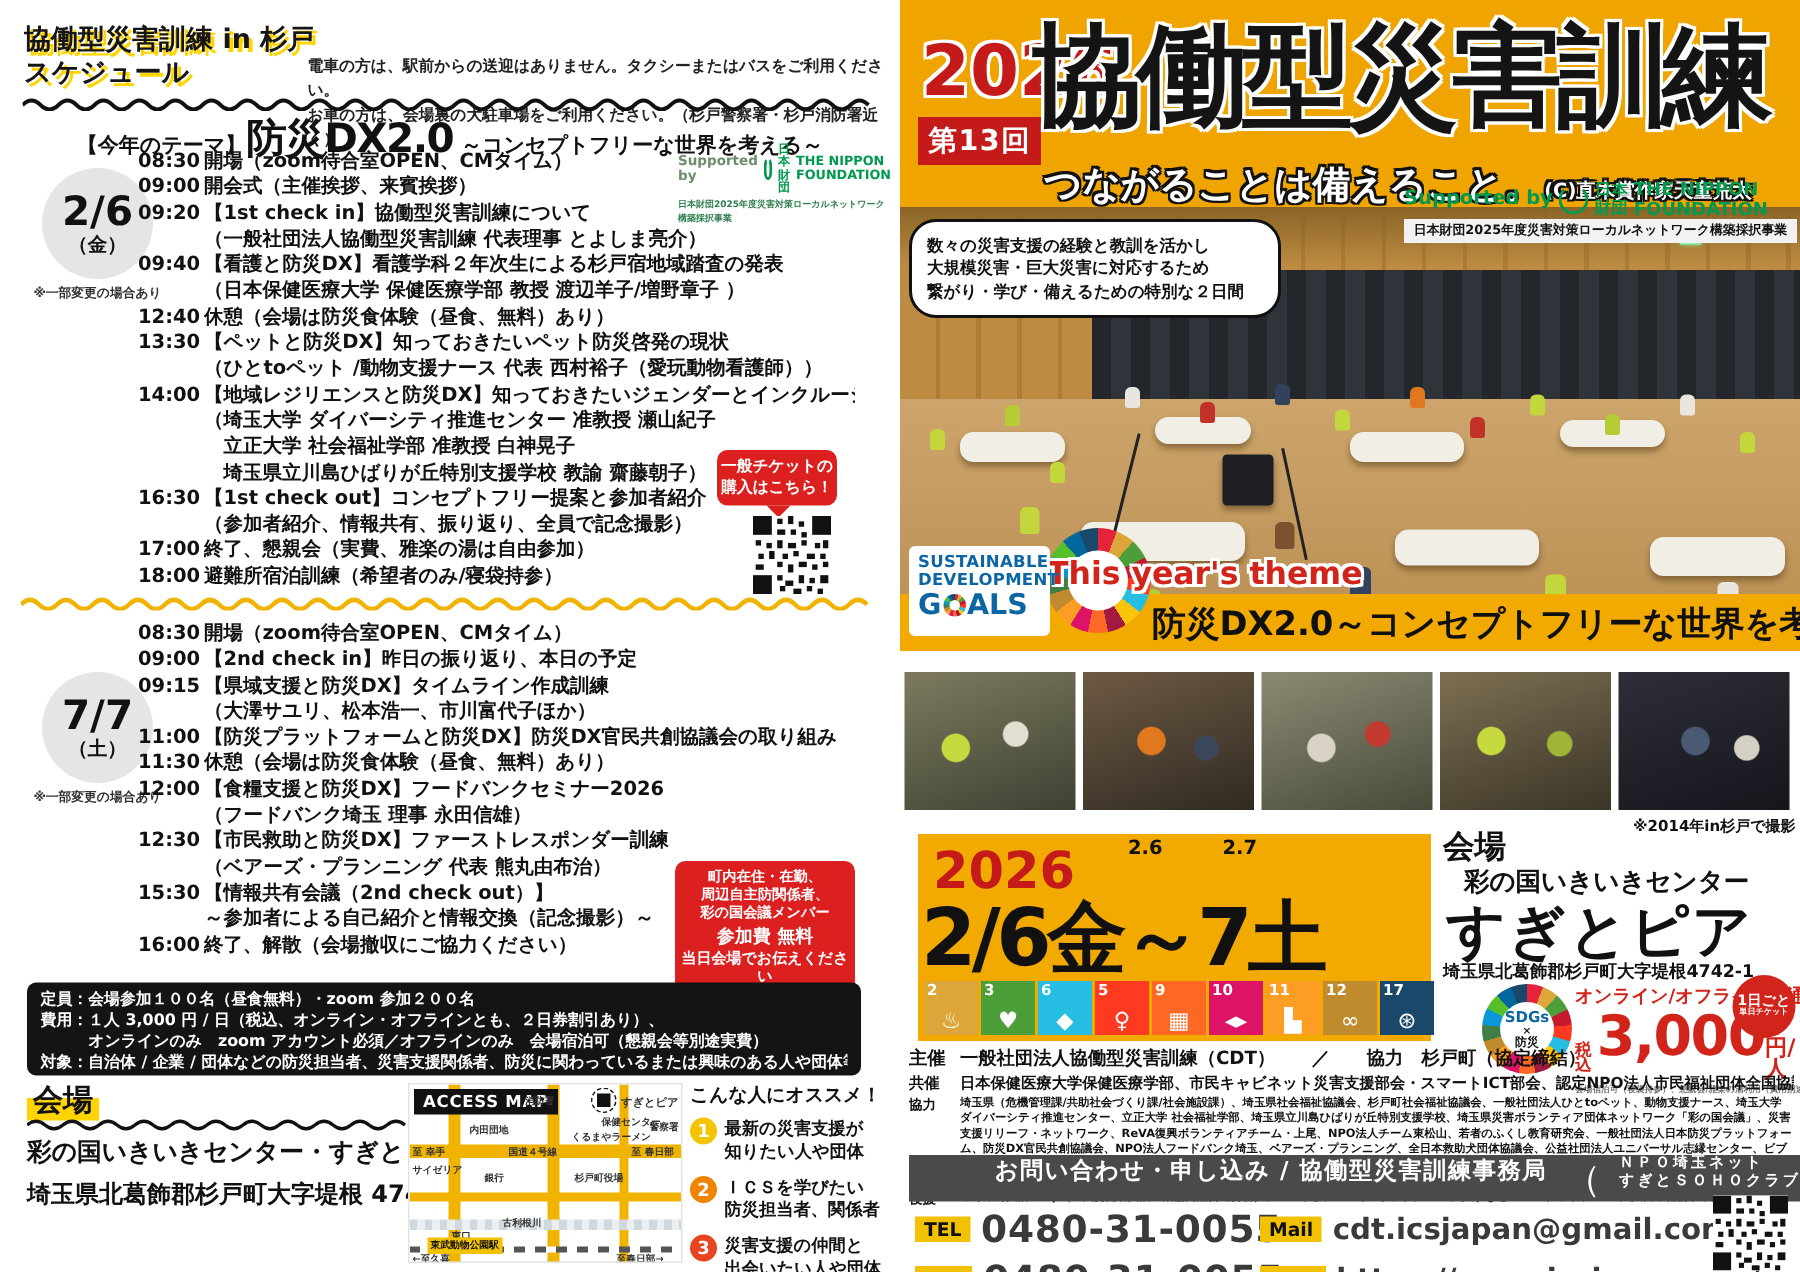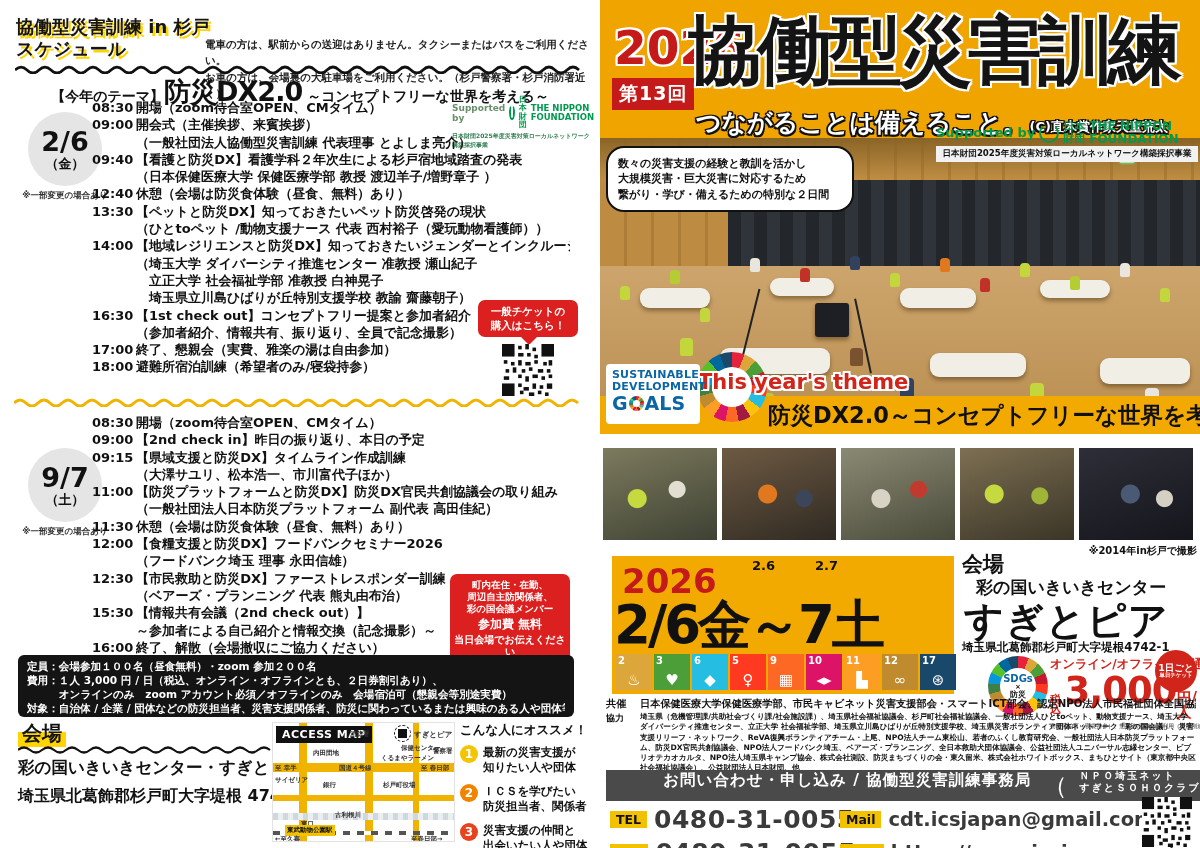--- a/index.html
+++ b/index.html
@@ -26,21 +26,21 @@
   .day-badge{width:74px;height:74px;border-radius:50%;background:#e5e5e5;display:flex;flex-direction:column;align-items:center;justify-content:center;line-height:1}
   .day-badge .d{font-size:27px;font-weight:900;color:#111}
   .day-badge .w{font-size:13px;font-weight:900;color:#111;margin-top:2px}
   .day-note{font-size:8.5px;font-weight:700;color:#333;width:110px;text-align:center}
   .sched{width:478px}
   .sched .row{display:flex;line-height:17.3px}
   .sched .t{flex:0 0 44px;font-size:13px;font-weight:900;color:#111}
   .sched .x{font-size:13px;font-weight:700;color:#111;white-space:pre;overflow:hidden}
   .red-bubble{background:#dc1f1f;color:#fff;border-radius:7px;text-align:center;position:absolute}
   .red-bubble:after{content:"";position:absolute;left:50%;bottom:-8px;margin-left:-7px;border:8px solid transparent;border-top-color:#dc1f1f;border-bottom:none}
-  .tkt{left:478px;top:300px;width:100px;padding:5px 2px;font-size:10.5px;font-weight:900;line-height:1.3}
+  .tkt{left:478px;top:300px;width:80px;padding:5px 2px;font-size:10.5px;font-weight:900;line-height:1.3}
   .free{left:450px;top:574px;width:120px;padding:5px 3px;line-height:1.25}
   .free .s1{font-size:9.5px;font-weight:900}
   .free .s2{font-size:12px;font-weight:900;margin-top:2px}
   .free .s3{font-size:10px;font-weight:700;margin-top:2px}
   .info-box{left:18px;top:655px;width:556px;height:62px;background:#141414;border-radius:6px;color:#fff;padding:5px 9px}
   .info-box div{font-size:10.6px;font-weight:700;line-height:1.32;white-space:pre;overflow:hidden}
   .venue-label{left:18px;top:720px;font-size:20px;font-weight:900;background:linear-gradient(transparent 45%,#ffd400 45%);padding:0 4px}
   .venue-name{left:18px;top:757px;font-size:16.5px;font-weight:900}
   .venue-addr{left:18px;top:786px;font-size:16px;font-weight:900}
   .venue-acc{left:18px;top:814px;font-size:12.5px;font-weight:700;line-height:1.5;white-space:pre}
@@ -200,20 +200,24 @@
       <div class="row">
         <span class="t">08:30</span>
         <span class="x">開場（zoom待合室OPEN、CMタイム）</span>
       </div>
 
       <div class="row">
         <span class="t">09:00</span>
         <span class="x">開会式（主催挨拶、来賓挨拶）</span>
       </div>
 
+      <div class="row">
+        <span class="t">09:20</span>
+        <span class="x">【1st check in】協働型災害訓練について</span>
+      </div>
 
       <div class="row">
         <span class="t"></span>
         <span class="x">（一般社団法人協働型災害訓練 代表理事 とよしま亮介）</span>
       </div>
 
       <div class="row">
         <span class="t">09:40</span>
         <span class="x">【看護と防災DX】看護学科２年次生による杉戸宿地域踏査の発表</span>
       </div>
@@ -324,21 +328,21 @@
         <rect x="20" y="26" width="2" height="2"></rect>
         <rect x="24" y="27" width="2" height="2"></rect>
     </g>
   </svg>
 
   <svg class="abs wave" style="left:14px;top:397px" width="570" height="10" viewBox="0 0 570 10">
     <path d="M0 6 q6 -6 12 0 t12 0 t12 0 t12 0 t12 0 t12 0 t12 0 t12 0 t12 0 t12 0 t12 0 t12 0 t12 0 t12 0 t12 0 t12 0 t12 0 t12 0 t12 0 t12 0 t12 0 t12 0 t12 0 t12 0 t12 0 t12 0 t12 0 t12 0 t12 0 t12 0 t12 0 t12 0 t12 0 t12 0 t12 0 t12 0 t12 0 t12 0 t12 0 t12 0 t12 0 t12 0 t12 0 t12 0 t12 0 t12 0 t12 0" fill="none" stroke="#f0b400" stroke-width="3"></path>
   </svg>
 
   <div class="abs day-badge" style="left:28px;top:448px">
-    <span class="d">9/7</span>
+    <span class="d">7/7</span>
     <span class="w">（土）</span>
   </div>
   <div class="abs day-note" style="left:10px;top:526px">※一部変更の場合あり</div>
 
   <div class="abs sched" style="left:92px;top:414px">
 
       <div class="row">
         <span class="t">08:30</span>
         <span class="x">開場（zoom待合室OPEN、CMタイム）</span>
       </div>
@@ -358,21 +362,20 @@
         <span class="x">（大澤サユリ、松本浩一、市川富代子ほか）</span>
       </div>
 
       <div class="row">
         <span class="t">11:00</span>
         <span class="x">【防災プラットフォームと防災DX】防災DX官民共創協議会の取り組み</span>
       </div>
 
       <div class="row">
         <span class="t"></span>
-        <span class="x">（一般社団法人日本防災プラットフォーム 副代表 高田佳紀）</span>
       </div>
 
       <div class="row">
         <span class="t">11:30</span>
         <span class="x">休憩（会場は防災食体験（昼食、無料）あり）</span>
       </div>
 
       <div class="row">
         <span class="t">12:00</span>
         <span class="x">【食糧支援と防災DX】フードバンクセミナー2026</span>
@@ -664,20 +667,24 @@
       <span class="unit">円/人</span>
     </div>
     <div class="note">会場宿泊可（寝袋持参）、懇親会/雅楽の湯利用（費用別途、自由参加）</div>
   </div>
   <div class="abs price-badge">
     <span class="b1">1日ごと</span>
     <span class="b2">単日チケット</span>
   </div>
 
   <div class="abs credits">
+    <div class="cr-row cr1">
+      <span class="lb">主催</span>
+      <span class="tx">一般社団法人協働型災害訓練（CDT）　　／　　協力　杉戸町（協定締結）</span>
+    </div>
     <div class="cr-row cr2">
       <span class="lb">共催</span>
       <span class="tx">日本保健医療大学保健医療学部、市民キャビネット災害支援部会・スマートICT部会、認定NPO法人市民福祉団体全国協議会（市民協）</span>
     </div>
     <div class="cr-row cr3">
       <span class="lb">協力</span>
       <span class="tx">埼玉県（危機管理課/共助社会づくり課/社会施設課）、埼玉県社会福祉協議会、杉戸町社会福祉協議会、一般社団法人ひとtoペット、動物支援ナース、埼玉大学 ダイバーシティ推進センター、立正大学 社会福祉学部、埼玉県立川島ひばりが丘特別支援学校、埼玉県災害ボランティア団体ネットワーク「彩の国会議」、災害支援リリーフ・ネットワーク、ReVA復興ボランティアチーム・上尾、NPO法人チーム東松山、若者のふくし教育研究会、一般社団法人日本防災プラットフォーム、防災DX官民共創協議会、NPO法人フードバンク埼玉、ベアーズ・プランニング、全日本救助犬団体協議会、公益社団法人ユニバーサル志縁センター、ビブリオテカオカルタ、NPO法人埼玉県キャンプ協会、株式会社測設、防災まちづくりの会・東久留米、株式会社ホワイトボックス、まちひとサイト（東京都中央区社会福祉協議会）、公益財団法人日本財団、他</span>
     </div>
     <div class="cr-row cr4">
       <span class="lb">後援</span>

